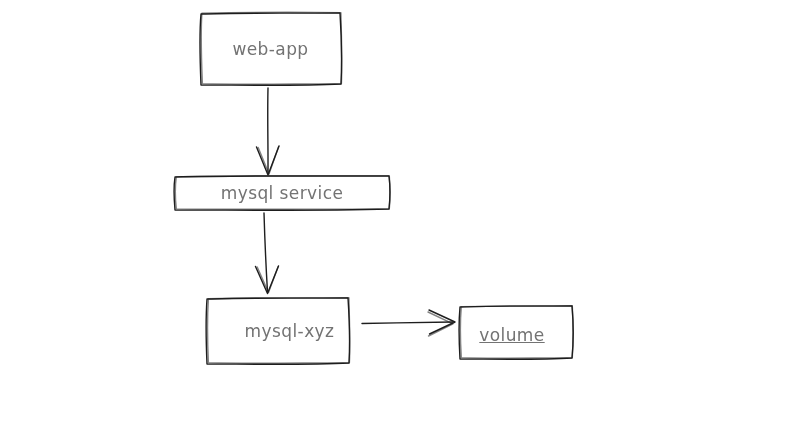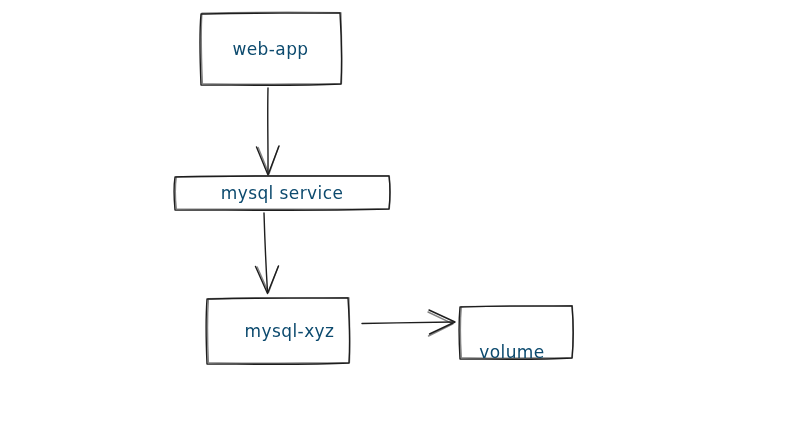--- a/index.html
+++ b/index.html
@@ -28,21 +28,21 @@
     stroke-linejoin: round;
   }
   .sketch.pass2 {
     opacity: 0.55;
   }
   .node-label {
     position: absolute;
     display: flex;
     align-items: center;
     justify-content: center;
-    color: #0c4a6e;
+    color: #737373;
     font-size: 17px;
     letter-spacing: 0.4px;
     pointer-events: none;
     white-space: nowrap;
   }
 </style>
 </head>
 <body>
 
 <div class="canvas">
@@ -87,15 +87,15 @@
       <path class="sketch pass2" transform="translate(-1.5,1.5)" d="M 429.5 310.5 L 454.5 322.3 L 430 334.5"></path>
     </g>
   </svg>
 
   <div class="node-label" style="left:199px; top:12px; width:143px; height:74px;">web-app</div>
 
   <div class="node-label" style="left:173px; top:175px; width:218px; height:36px;text-align:right;">mysql service</div>
 
   <div class="node-label" style="left:205px; top:297px; width:169px; height:68px;">mysql-xyz</div>
 
-  <div class="node-label" style="left:458px; top:324px; width:108px; height:55px;">volume</div>
+  <div class="node-label" style="left:458px; top:307px; width:108px; height:55px;text-decoration:underline;">volume</div>
 
 </div>
 
 </body></html>

